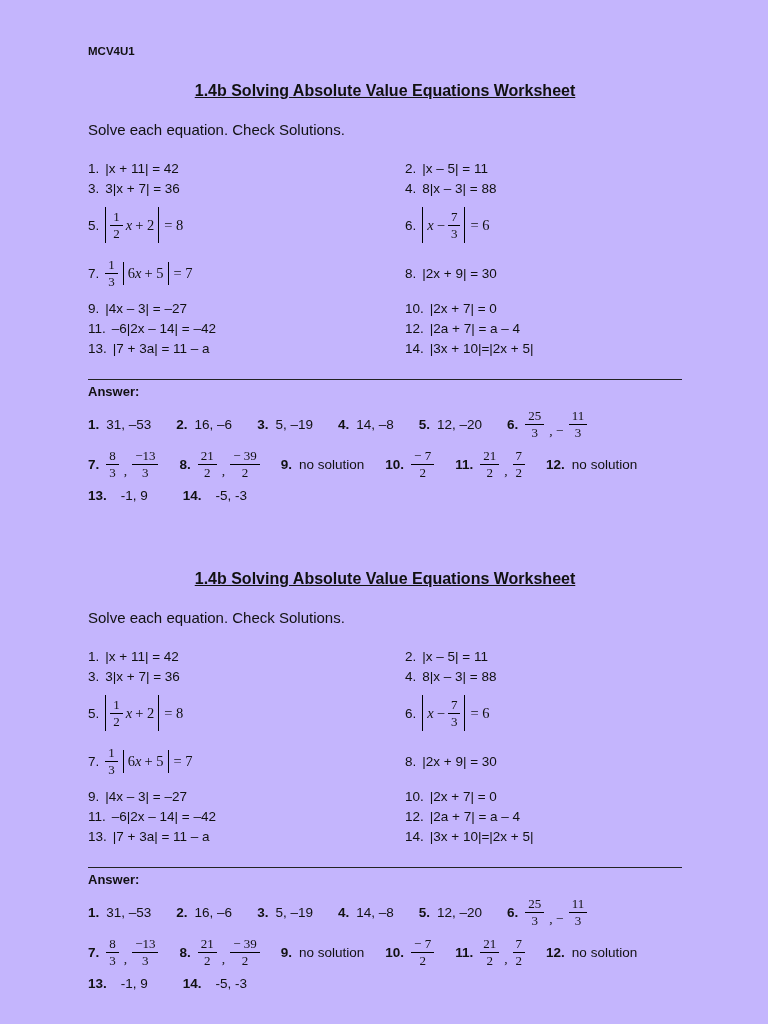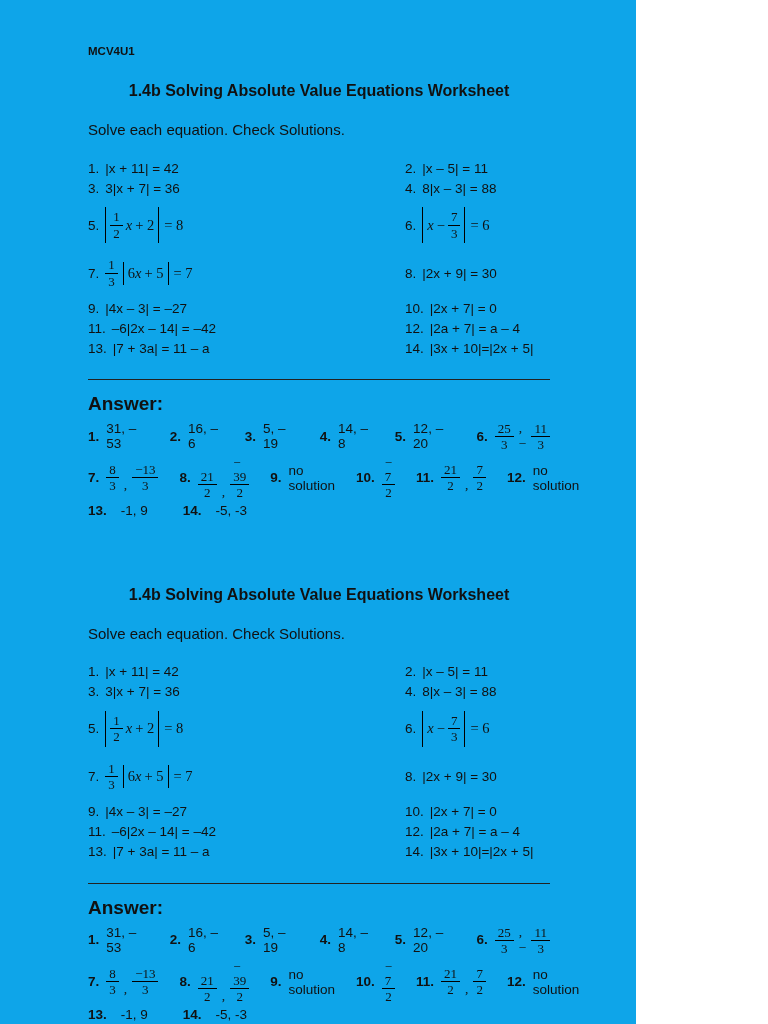--- a/index.html
+++ b/index.html
@@ -1,25 +1,25 @@
 <!DOCTYPE html>
 <html><head>
 <meta charset="utf-8">
 <style>
   html,body{margin:0;padding:0;background:#fff;}
   .page{
-    width:636px;height:1024px;box-sizing:border-box;background:#0ea5e9;
+    width:768px;height:1024px;box-sizing:border-box;background:#c4b5fd;
     padding:44px 86px 10px 88px;color:#111;
     font-family:"Liberation Sans",sans-serif;overflow:hidden;
   }
   .course{font-weight:bold;font-size:11.5px;line-height:14px;}
   .sheet{margin-top:0;}
   .sheet + .sheet{margin-top:64px;}
   .title{
-    font-size:16px;font-weight:bold;
+    font-size:16px;font-weight:bold;text-decoration:underline;
     text-align:center;margin:23px 0 0 0;line-height:19px;
   }
   .instr{font-size:15px;margin:22px 0 0 0;line-height:16px;}
   .qgrid{margin-top:20px;font-size:13.5px;}
   .qrow{display:flex;align-items:center;min-height:20px;}
   .qrow .cell{display:flex;align-items:center;}
   .qrow .cell.left{flex:0 0 317px;}
   .qrow.mrowA{min-height:50px;margin:2px 0;}
   .qrow.mrowB{min-height:42px;margin:2px 0 4px 0;}
   .qnum{margin-right:6px;}
@@ -34,21 +34,21 @@
   .frac .fd{padding-top:1px;}
   .abs{
     display:inline-flex;align-items:center;
     border-left:1.4px solid #000;border-right:1.4px solid #000;
     padding:3px 4px;font-family:"Liberation Serif",serif;font-size:14.5px;
   }
   .abs>*+*{margin-left:3px;}
   .mexpr{display:inline-flex;align-items:center;}
   .mexpr>*+*{margin-left:5px;}
   .sep{border-top:1px solid #222;margin-top:21px;width:100%;height:0;}
-  .alabel{font-weight:bold;font-size:19px;margin-top:16px;line-height:16px;}
+  .alabel{font-weight:bold;font-size:13px;margin-top:4px;line-height:16px;}
   .arow{display:flex;align-items:center;font-size:13.5px;}
   .arow.r1{margin-top:6px;min-height:36px;gap:25px;}
   .arow.r2{margin-top:2px;min-height:40px;gap:21px;}
   .arow.r3{margin-top:1px;min-height:20px;gap:35px;}
   .aitem{display:flex;align-items:center;}
   .anum{font-weight:bold;margin-right:7px;}
   .anum.wide{margin-right:14px;}
   .asep{font-family:"Liberation Serif",serif;margin:0 5px;font-size:13.5px;}
   .afwrap{display:inline-flex;align-items:flex-end;}
 </style>

